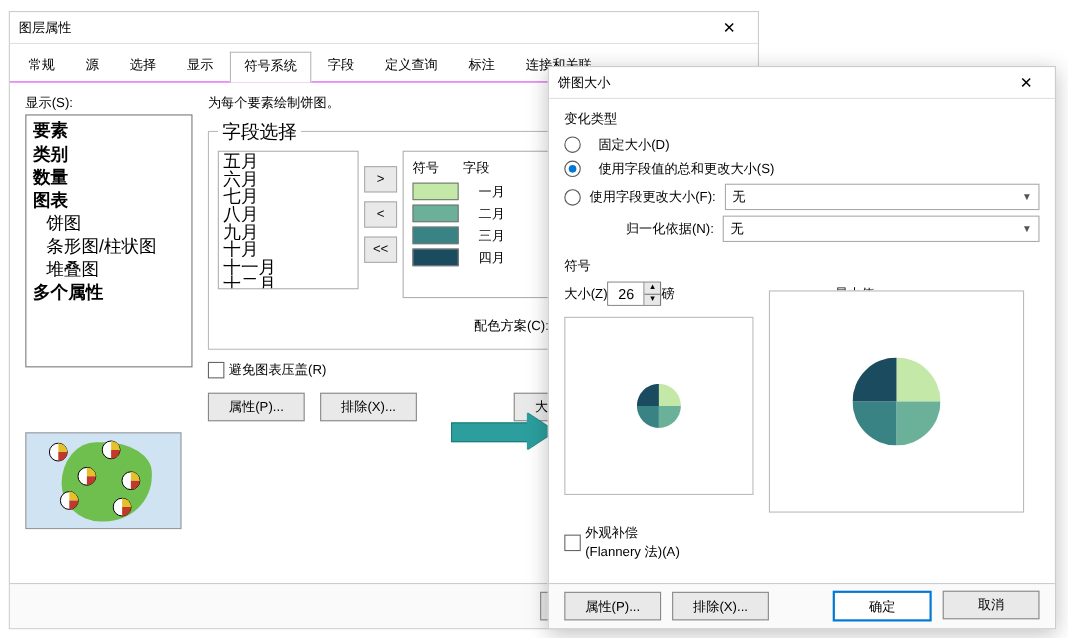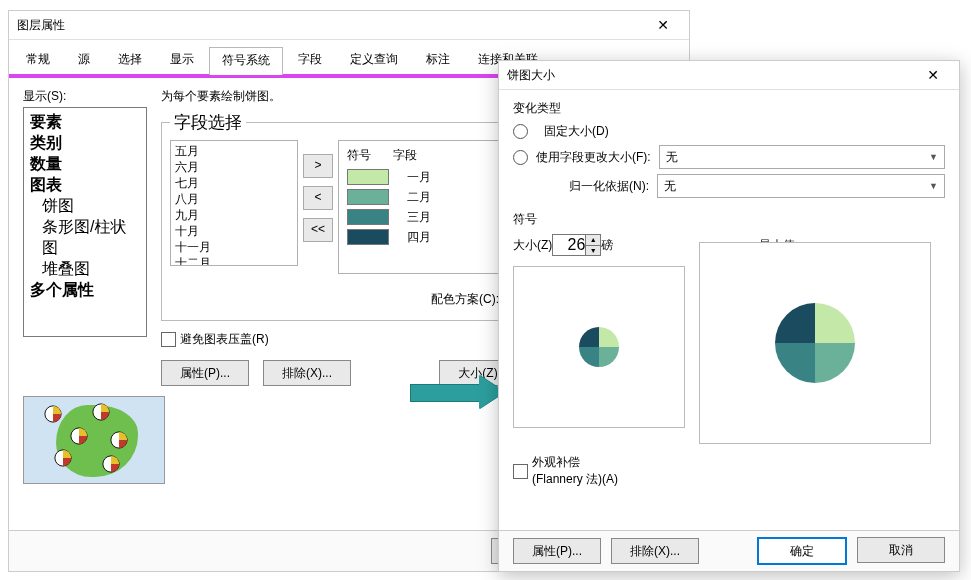--- a/index.html
+++ b/index.html
@@ -7,38 +7,38 @@
         --c1:#c4e8a8; --c2:#6bb19a; --c3:#3a8385; --c4:#1a4b5e;
         font:12px "Segoe UI", "Microsoft YaHei", sans-serif;}
 body{margin:0;width:971px;height:580px;background:#fff;overflow:hidden}
 .window{position:absolute;background:#fff;border:1px solid #ccc}
 .titlebar{height:28px;display:flex;align-items:center;padding:0 8px;border-bottom:1px solid #e0e0e0}
 .titlebar .title{flex:1;font-size:12px}
 .closebtn{width:36px;height:24px;text-align:center;line-height:24px;font-size:14px;cursor:pointer}
 
 
 #w1{left:8px;top:10px;width:680px;height:560px}
-.tabs{display:flex;border-bottom:4px solid #d946ef;padding:6px 4px 0}
+.tabs{display:flex;border-bottom:1px solid #d946ef;padding:6px 4px 0}
 .tab{padding:4px 12px 6px;border:1px solid transparent;border-bottom:none;margin-right:2px;cursor:pointer}
 .tab.active{border-color:#b8b8b8;background:#fff;position:relative;top:1px}
 
 .body{padding:10px 14px}
 .row{display:flex;align-items:flex-start}
 
-.showlist{width:124px}
+.showlist{width:152px}
 .showlist .hdr{font-size:12px;margin-bottom:2px}
 .showlist .box{border:1px solid #7a7a7a;height:220px;background:#fff;padding:4px 6px;font-size:16px}
 .showlist .bold{font-weight:600}
 .showlist .sub{padding-left:12px;font-weight:400}
 
 .right{margin-left:14px;flex:1}
 .title2{font-weight:400;margin-bottom:6px}
 fieldset{border:1px solid #bbb;padding:6px 8px 10px;margin:0}
 legend{font-size:17px;padding:0 4px}
-.fieldlist{border:1px solid #b0b0b0;background:#fff;width:118px;height:120px;padding:2px 4px;font-size:12px;line-height:16px;overflow:hidden}
+.fieldlist{border:1px solid #b0b0b0;background:#fff;width:118px;height:120px;padding:2px 4px;font-size:16px;line-height:16px;overflow:hidden}
 .movecol{width:40px;display:flex;flex-direction:column;align-items:center;gap:8px;padding-top:14px}
 .sqbtn{width:28px;height:22px;border:1px solid #aaa;background:#e9e9e9;text-align:center;line-height:20px;font-size:12px;cursor:pointer}
 .sympanel{border:1px solid #b0b0b0;background:#fff;width:200px;height:120px;padding:6px 8px;font-size:12px}
 .sympanel .hdr{display:flex;gap:22px;margin-bottom:4px;font-size:12px}
 .symrow{display:flex;align-items:center;height:18px;margin-bottom:2px}
 .symrow .sw{width:40px;height:14px;border:1px solid #777}
 .symrow .txt{margin-left:18px}
 
 .colorrow{margin-top:14px;display:flex;align-items:center;justify-content:flex-end;gap:8px}
 .ramp{width:140px;height:18px;border:1px solid #7a7a7a;
@@ -67,21 +67,21 @@
 #w2 .body{padding:8px 14px 0}
 #w2 fieldset{margin-bottom:8px}
 #w2 fieldset.nobox{border:none;padding:0;margin:0 0 6px}
 #w2 fieldset.nobox > .legendlike{font-size:12px;margin:2px 0 6px}
 .radio{display:flex;align-items:center;gap:16px;margin:5px 0;cursor:pointer}
 .rb{width:13px;height:13px;border:1px solid #555;border-radius:50%;display:flex;align-items:center;justify-content:center}
 .rb .dot{width:7px;height:7px;border-radius:50%;background:var(--accent)}
 .sel{height:22px;border:1px solid #aaa;background:#fff;min-width:120px;display:flex;align-items:center;padding:0 6px;justify-content:space-between}
 .sel .dd{font-size:9px;color:#555}
 .spin{display:inline-flex;align-items:stretch;border:1px solid #777;height:20px}
-.spin input{width:32px;border:none;text-align:right;font-size:16px;outline:none;padding:0}
+.spin input{width:32px;border:none;text-align:center;font-size:13px;outline:none;padding:0}
 .spin .btns{display:flex;flex-direction:column;border-left:1px solid #777}
 .spin .b{width:14px;height:10px;font-size:7px;display:flex;align-items:center;justify-content:center;background:#e8e8e8;cursor:pointer}
 .spin .b+.b{border-top:1px solid #777}
 .pieprev{border:1px solid #bbb;background:#fff;display:flex;align-items:center;justify-content:center}
 #prev-min{width:170px;height:160px}
 #prev-max{width:230px;height:200px}
 </style>
 </head>
 <body>
 
@@ -251,20 +251,26 @@
     <span class="closebtn">✕</span>
   </div>
   <div class="body">
     <fieldset class="nobox">
       <div class="legendlike">变化类型</div>
 
       <div class="radio">
         <span class="rb"></span>
         <span>固定大小(D)</span>
       </div>
+      <div class="radio">
+        <span class="rb">
+            <span class="dot"></span>
+          </span>
+        <span>使用字段值的总和更改大小(S)</span>
+      </div>
       <div class="radio" style="gap:8px">
         <span class="rb"></span>
         <span>使用字段更改大小(F):</span>
         <span class="sel" style="flex:1">
           <span>无</span>
           <span class="dd">▼</span>
         </span>
       </div>
       <div class="radio" style="margin-left:56px;gap:8px">
         <span>归一化依据(N):</span>

